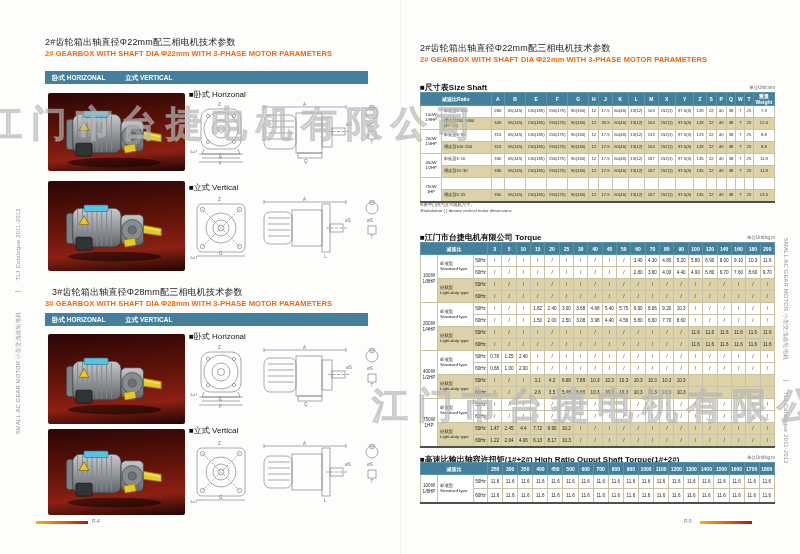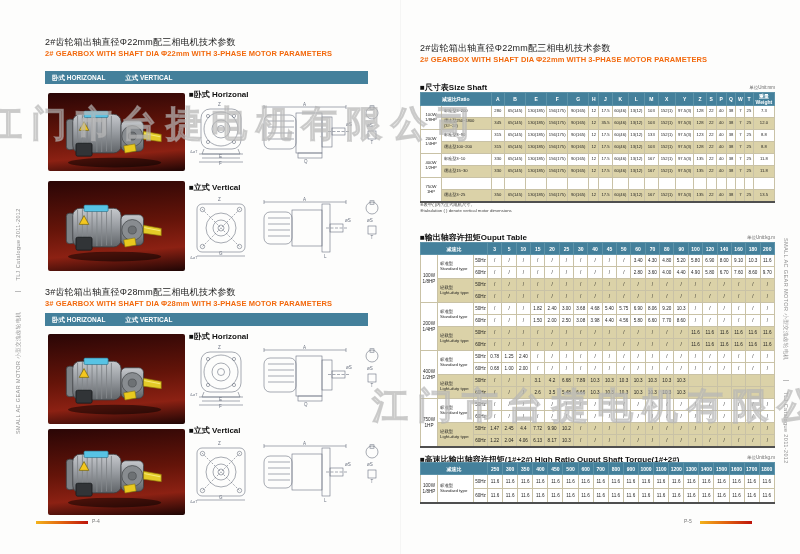--- a/index.html
+++ b/index.html
@@ -23,21 +23,21 @@
   .t-en{position:absolute;font-size:7.5px;font-weight:bold;color:#f2690d;letter-spacing:.1px;}
 
   .band{position:absolute;left:45px;width:323px;height:13px;line-height:13px;background:#44809b;
         color:#fff;font-size:6.5px;font-weight:bold;padding-left:7px;box-sizing:border-box;}
   .band span + span{margin-left:18px;}
 
   .photo{position:absolute;left:48px;width:137px;border-radius:2px;overflow:hidden;
          background:linear-gradient(175deg,#2a0606 0%,#641409 48%,#8c2113 76%,#1e0504 100%);
          display:flex;align-items:center;justify-content:center;}
 
-  .vlabel{position:absolute;left:189px;font-size:8px;font-weight:bold;color:#111;}
+  .vlabel{position:absolute;left:189px;font-size:8px;font-weight:normal;color:#111;}
 
   .draw{position:absolute;left:189px;display:flex;gap:9px;align-items:flex-start;}
   svg.tech{stroke:#6b7280;fill:none;stroke-width:.6;}
   svg.tech text{stroke:none;fill:#6b7280;font-size:4.5px;font-family:"Liberation Sans",sans-serif;}
   svg.motor{display:block;}
 
   .thead{position:absolute;font-size:8px;font-weight:bold;color:#101010;}
   .unit{position:absolute;left:700px;width:75px;text-align:right;font-size:4.5px;color:#666;}
 
   table.dtable{position:absolute;left:420px;width:355px;border-collapse:collapse;table-layout:fixed;
@@ -213,21 +213,21 @@
       </svg>
       <svg class="tech" width="16" height="44" viewBox="0 0 16 44">
         <circle cx="8" cy="12" r="6"></circle>
           <rect x="6" y="4.8" width="4" height="3.4"></rect>
         <text x="3" y="26">øS</text>
         <rect x="4" y="30" width="8" height="8"></rect>
           <text x="6.5" y="43">T</text>
       </svg>
     </div>
 
-    <div class="t-cn" style="left:45px;top:286px">3#齿轮箱出轴直径Φ28mm配三相电机技术参数</div>
+    <div class="t-cn" style="left:52px;top:286px">3#齿轮箱出轴直径Φ28mm配三相电机技术参数</div>
     <div class="t-en" style="left:45px;top:299px">3# GEARBOX WITH SHAFT DIA Φ28mm WITH 3-PHASE MOTOR PARAMETERS</div>
     <div class="band" style="top:313px">
       <span>卧式 HORIZONAL</span>
       <span>立式 VERTICAL</span>
     </div>
 
     <div class="vlabel" style="top:331px">■卧式  Horizonal</div>
     <div class="photo" style="top:334px;height:90px">
       <svg class="motor" width="126" height="74" viewBox="0 0 150 92">
         <ellipse cx="72" cy="84" rx="58" ry="6" fill="rgba(0,0,0,.5)"></ellipse>
@@ -594,21 +594,21 @@
             <td>38</td>
             <td>7</td>
             <td>25</td>
             <td>13.5</td>
           </tr>
         </tbody>
       </table>
     <div class="note" style="left:420px;top:202px">※表中( )内为立式电机尺寸。</div>
     <div class="note" style="left:420px;top:208px">※tabulation ( ) denote vertical motor dimensions</div>
 
-    <div class="thead" style="left:420px;top:232px">■输出轴容许扭矩Ouput Table</div>
+    <div class="thead" style="left:420px;top:232px">■江门市台捷电机有限公司 Torque</div>
     <div class="unit" style="top:235px">单位Unit:kg.m</div>
     <table class="dtable" id="torque-table" style="top:242px">
         <colgroup>
           <col style="width: 17px;">
           <col style="width: 36px;">
           <col style="width: 14px;">
         </colgroup>
         <thead>
           <tr>
             <th class="corner" colspan="3">减速比</th>

